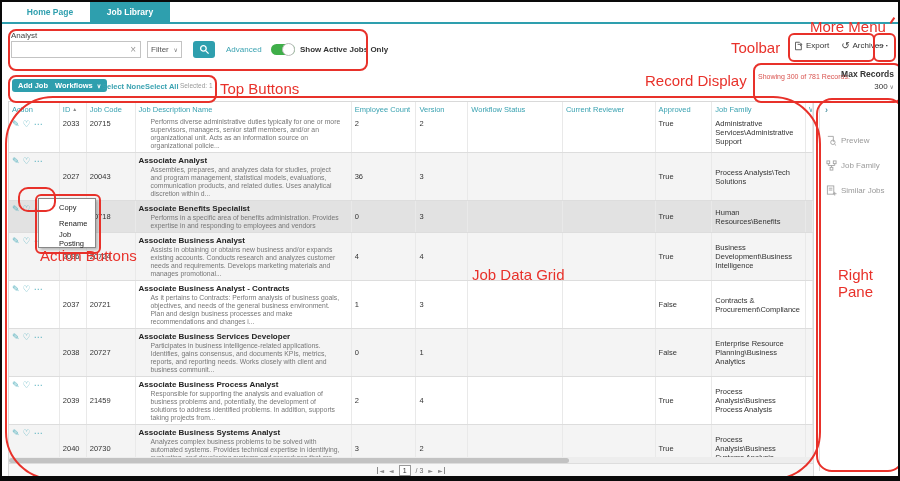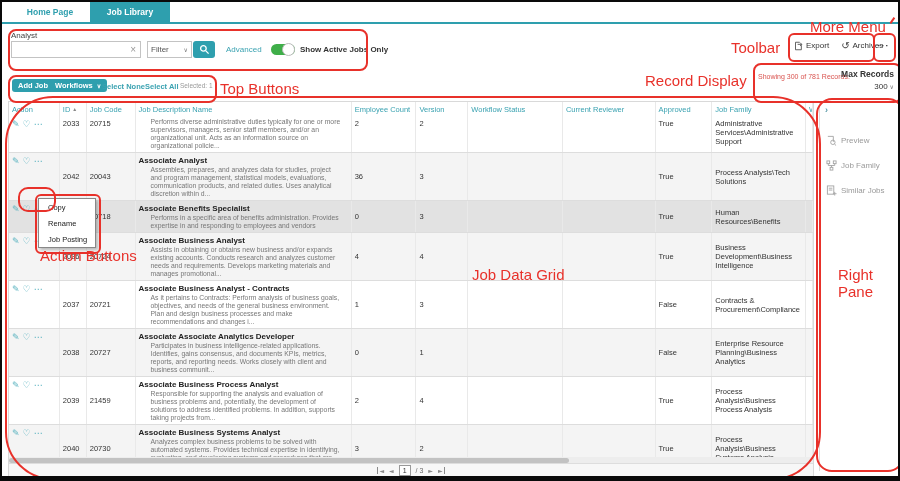--- a/index.html
+++ b/index.html
@@ -11,21 +11,21 @@
   
   .tabbar{position:absolute;left:0;top:0;width:100%;height:20px;border-bottom:2px solid #2E9FAE;display:flex;}
   .tab{width:80px;margin-left:8px;display:flex;align-items:center;justify-content:center;
     font-size:8.5px;font-weight:bold;color:#2E9FAE;cursor:default;}
   .tab.active{background:#2E9FAE;color:#fff;margin-left:0;}
 
   
   .search-label{left:9px;top:29px;font-size:8px;color:#444;}
   .search-input{left:9px;top:39px;width:130px;height:17px;border:1px solid #c3c3c3;background:#fff;box-sizing:border-box;}
   .search-input .clear{position:absolute;right:4px;top:2px;font-size:10px;color:#999;}
-  .filter-select{left:145px;top:39px;width:45px;height:17px;border:1px solid #c3c3c3;background:#fff;
+  .filter-select{left:145px;top:39px;width:35px;height:17px;border:1px solid #c3c3c3;background:#fff;
     box-sizing:border-box;display:flex;align-items:center;justify-content:space-between;padding:0 3px;font-size:8px;color:#555;}
   .chev{font-size:6px;color:#777;}
   .search-btn{left:191px;top:39px;width:22px;height:17px;background:#2E9FAE;border:none;border-radius:3px;
     display:flex;align-items:center;justify-content:center;padding:0;}
   .advanced{left:224px;top:43px;font-size:8px;color:#3AA2B1;}
   .toggle{left:269px;top:42px;width:24px;height:11px;border-radius:6px;background:#3FAE49;}
   .toggle .knob{position:absolute;right:0px;top:-1px;width:13px;height:13px;border-radius:50%;
     background:#fff;border:1px solid #bbb;box-sizing:border-box;}
   .toggle-label{left:298px;top:43px;font-size:8px;font-weight:bold;color:#333;}
 
@@ -80,21 +80,21 @@
   .pgbox{border:1px solid #999;background:#fff;font-size:7px;color:#333;padding:0 3px;line-height:9px;}
   .pgof{font-size:7px;color:#666;}
 
   
   .right-pane{left:817px;top:99px;width:79px;height:370px;background:#fff;border-left:1px solid #ddd;}
   .rp-chev{position:absolute;left:5px;top:4px;font-size:9px;color:#5a9aa8;font-weight:bold;}
   .rp-item{position:absolute;left:6px;display:flex;align-items:center;gap:4px;font-size:8px;color:#9a9a9a;}
 
   
   .context-menu{left:36px;top:196px;width:56px;background:#fff;border:1px solid #888;box-shadow:2px 2px 3px rgba(0,0,0,.25);z-index:5;}
-  .cm-item{height:16px;display:flex;align-items:center;padding-left:9px;font-size:7.5px;color:#222;}
+  .cm-item{height:16px;display:flex;align-items:center;padding-left:20px;font-size:7.5px;color:#222;}
 
   
   .ann-box{position:absolute;border:2px solid #E8312A;border-radius:8px;pointer-events:none;z-index:8;}
   .ann-text{position:absolute;color:#E8312A;font-size:15px;line-height:1.15;z-index:8;}
   .ann-grid-box{border-radius:48px;}
   .ann-rp-box{border-radius:16px;}
   .ann-mark{position:absolute;width:7px;height:7px;border-right:2px solid #E8312A;transform:rotate(35deg);z-index:8;}
 </style>
 </head>
 <body>
@@ -193,21 +193,21 @@
           <div class="cell c8 mid">True</div>
           <div class="cell c9 mid famcell">Administrative Services\Administrative Support</div>
           <div class="cell c10 mid"></div>
         </div>
         <div class="grid-row stripe">
           <div class="cell c0 action-cell">
             <div class="aicon">✎</div>
             <div class="aicon">♡</div>
             <div class="aicon">⋯</div>
           </div>
-          <div class="cell c1 mid">2042</div>
+          <div class="cell c1 mid">2027</div>
           <div class="cell c2 mid">20043</div>
           <div class="cell c3 desc-cell">
             <div class="job-title">Associate Analyst</div>
             <div class="job-desc">Assembles, prepares, and analyzes data for studies, project and program management, statistical models, evaluations, communication products, and related duties.  Uses analytical discretion within d...</div>
           </div>
           <div class="cell c4 mid">36</div>
           <div class="cell c5 mid">3</div>
           <div class="cell c6 mid"></div>
           <div class="cell c7 mid"></div>
           <div class="cell c8 mid">True</div>
@@ -276,21 +276,21 @@
         </div>
         <div class="grid-row stripe">
           <div class="cell c0 action-cell">
             <div class="aicon">✎</div>
             <div class="aicon">♡</div>
             <div class="aicon">⋯</div>
           </div>
           <div class="cell c1 mid">2038</div>
           <div class="cell c2 mid">20727</div>
           <div class="cell c3 desc-cell">
-            <div class="job-title">Associate Associate Analytics Developer</div>
+            <div class="job-title">Associate Business Services Developer</div>
             <div class="job-desc">Participates in business intelligence-related applications.  Identifies, gains consensus, and documents KPIs, metrics, reports, and reporting needs.  Works closely with client and business communit...</div>
           </div>
           <div class="cell c4 mid">0</div>
           <div class="cell c5 mid">1</div>
           <div class="cell c6 mid"></div>
           <div class="cell c7 mid"></div>
           <div class="cell c8 mid">False</div>
           <div class="cell c9 mid famcell">Enterprise Resource Planning\Business Analytics</div>
           <div class="cell c10 mid"></div>
         </div>

